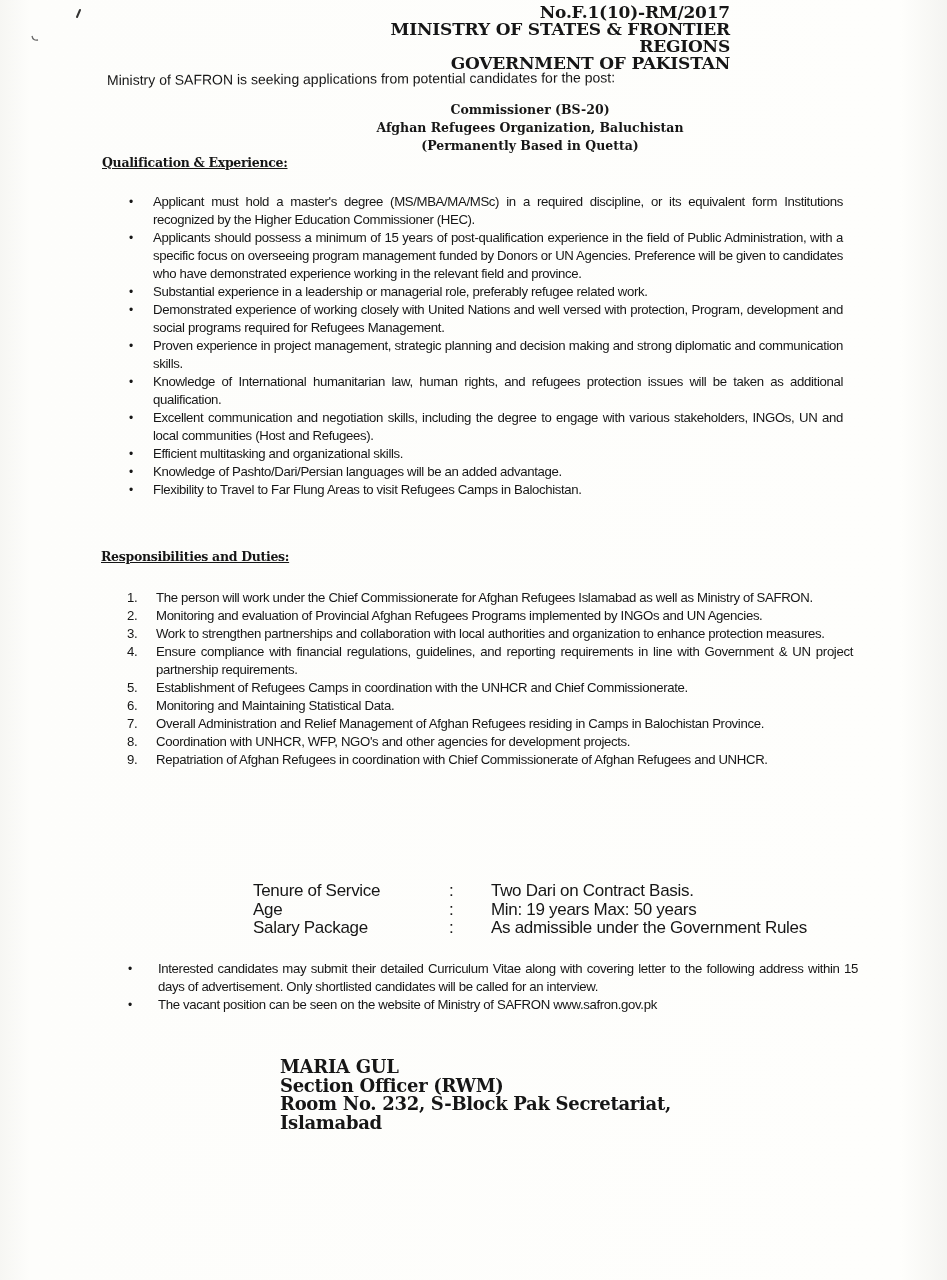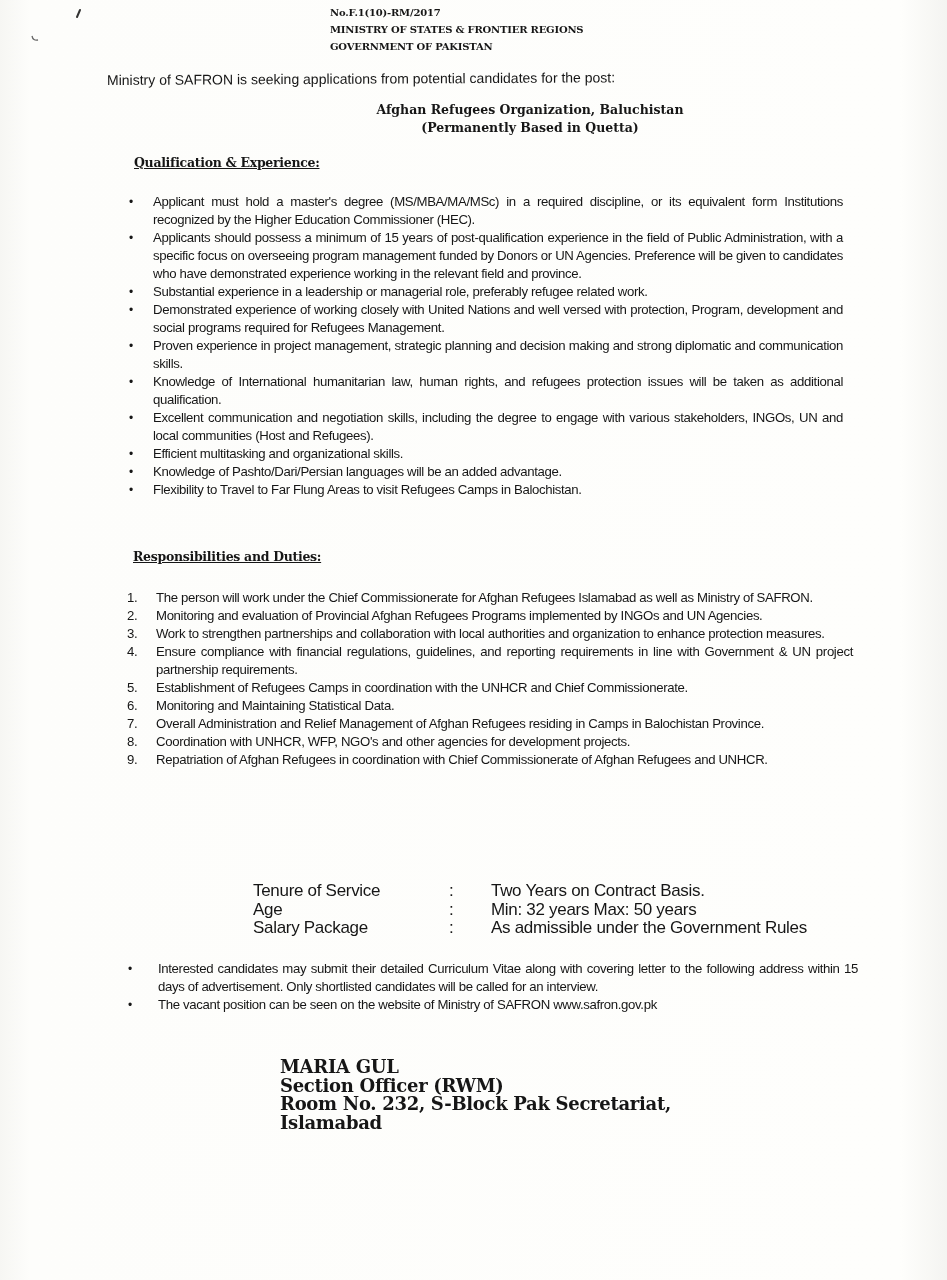--- a/index.html
+++ b/index.html
@@ -10,36 +10,36 @@
     color: #161616;
     position: relative;
   }
   .page {
     position: absolute; left: 0; top: 0; width: 947px; height: 1280px;
     background: linear-gradient(90deg, #f6f6f3 0px, #fdfdfb 30px, #fefefc 900px, #f4f4f1 947px);
   }
   .pen-mark { position: absolute; left: 70px; top: 8px; width: 40px; height: 40px; }
   .header {
     position: absolute; top: 4px; left: 330px; width: 400px;
-    text-align: left; font-family: "DejaVu Serif", serif; font-weight: bold;
-    font-size: 10px; line-height: 17px; letter-spacing: -0.2px;
+    text-align: right; font-family: "DejaVu Serif", serif; font-weight: bold;
+    font-size: 17px; line-height: 17px; letter-spacing: -0.2px;
   }
   .intro {
     position: absolute; top: 72px; left: 107px;
     font-family: "Liberation Sans Narrow", "Liberation Sans", sans-serif;
     font-size: 14px; transform: rotate(-0.3deg); transform-origin: left;
   }
   .post-title {
     position: absolute; top: 101px; left: 330px; width: 400px;
     text-align: center; font-family: "DejaVu Serif", serif; font-weight: bold;
     font-size: 12.5px; line-height: 18px;
   }
   .section-heading {
     position: absolute; font-family: "DejaVu Serif", serif; font-weight: bold;
-    font-size: 12.5px; text-decoration: underline; letter-spacing: -0.3px; margin-left: 32px;
+    font-size: 12.5px; text-decoration: underline; letter-spacing: -0.3px;
   }
   .qual-heading { top: 155px; left: 102px; }
   .resp-heading { top: 549px; left: 101px; }
   .list {
     position: absolute; margin: 0; padding: 0; list-style: none;
     font-size: 13.2px; line-height: 18px; letter-spacing: -0.35px;
   }
   .list li { position: relative; text-align: justify; }
   .bullet-list { top: 193px; left: 153px; width: 690px; }
   .bullet-list li { padding-left: 0; }
@@ -81,20 +81,21 @@
 
   <div class="header">
     <div>No.F.1(10)-RM/2017</div>
     <div>MINISTRY OF STATES &amp; FRONTIER REGIONS</div>
     <div>GOVERNMENT OF PAKISTAN</div>
   </div>
 
   <div class="intro">Ministry of SAFRON is seeking applications from potential candidates for the post:</div>
 
   <div class="post-title">
+    <div>Commissioner (BS-20)</div>
     <div>Afghan Refugees Organization, Baluchistan</div>
     <div>(Permanently Based in Quetta)</div>
   </div>
 
   <div class="section-heading qual-heading">Qualification &amp; Experience:</div>
 
   <ul class="list bullet-list">
     <li><span class="bullet">•</span><span>Applicant must hold a master's degree (MS/MBA/MA/MSc) in a required discipline, or its equivalent form Institutions recognized by the Higher Education Commissioner (HEC).</span></li>
     <li><span class="bullet">•</span><span>Applicants should possess a minimum of 15 years of post-qualification experience in the field of Public Administration, with a specific focus on overseeing program management funded by Donors or UN Agencies. Preference will be given to candidates who have demonstrated experience working in the relevant field and province.</span></li>
     <li><span class="bullet">•</span><span>Substantial experience in a leadership or managerial role, preferably refugee related work.</span></li>
@@ -118,26 +119,26 @@
     <li><span class="num">6.</span><span>Monitoring and Maintaining Statistical Data.</span></li>
     <li><span class="num">7.</span><span>Overall Administration and Relief Management of Afghan Refugees residing in Camps in Balochistan Province.</span></li>
     <li><span class="num">8.</span><span>Coordination with UNHCR, WFP, NGO's and other agencies for development projects.</span></li>
     <li><span class="num">9.</span><span>Repatriation of Afghan Refugees in coordination with Chief Commissionerate of Afghan Refugees and UNHCR.</span></li>
   </ol>
 
   <div class="terms">
     <div class="term-row">
       <span class="term-label">Tenure of Service</span>
       <span class="term-colon">:</span>
-      <span class="term-value">Two Years on Contract Basis.</span>
+      <span class="term-value">Two Dari on Contract Basis.</span>
     </div>
     <div class="term-row">
       <span class="term-label">Age</span>
       <span class="term-colon">:</span>
-      <span class="term-value">Min: 32 years Max: 50 years</span>
+      <span class="term-value">Min: 19 years Max: 50 years</span>
     </div>
     <div class="term-row">
       <span class="term-label">Salary Package</span>
       <span class="term-colon">:</span>
       <span class="term-value">As admissible under the Government Rules</span>
     </div>
   </div>
 
   <ul class="list footer-list">
     <li><span class="bullet">•</span><span>Interested candidates may submit their detailed Curriculum Vitae along with covering letter to the following address within 15 days of advertisement. Only shortlisted candidates will be called for an interview.</span></li>

